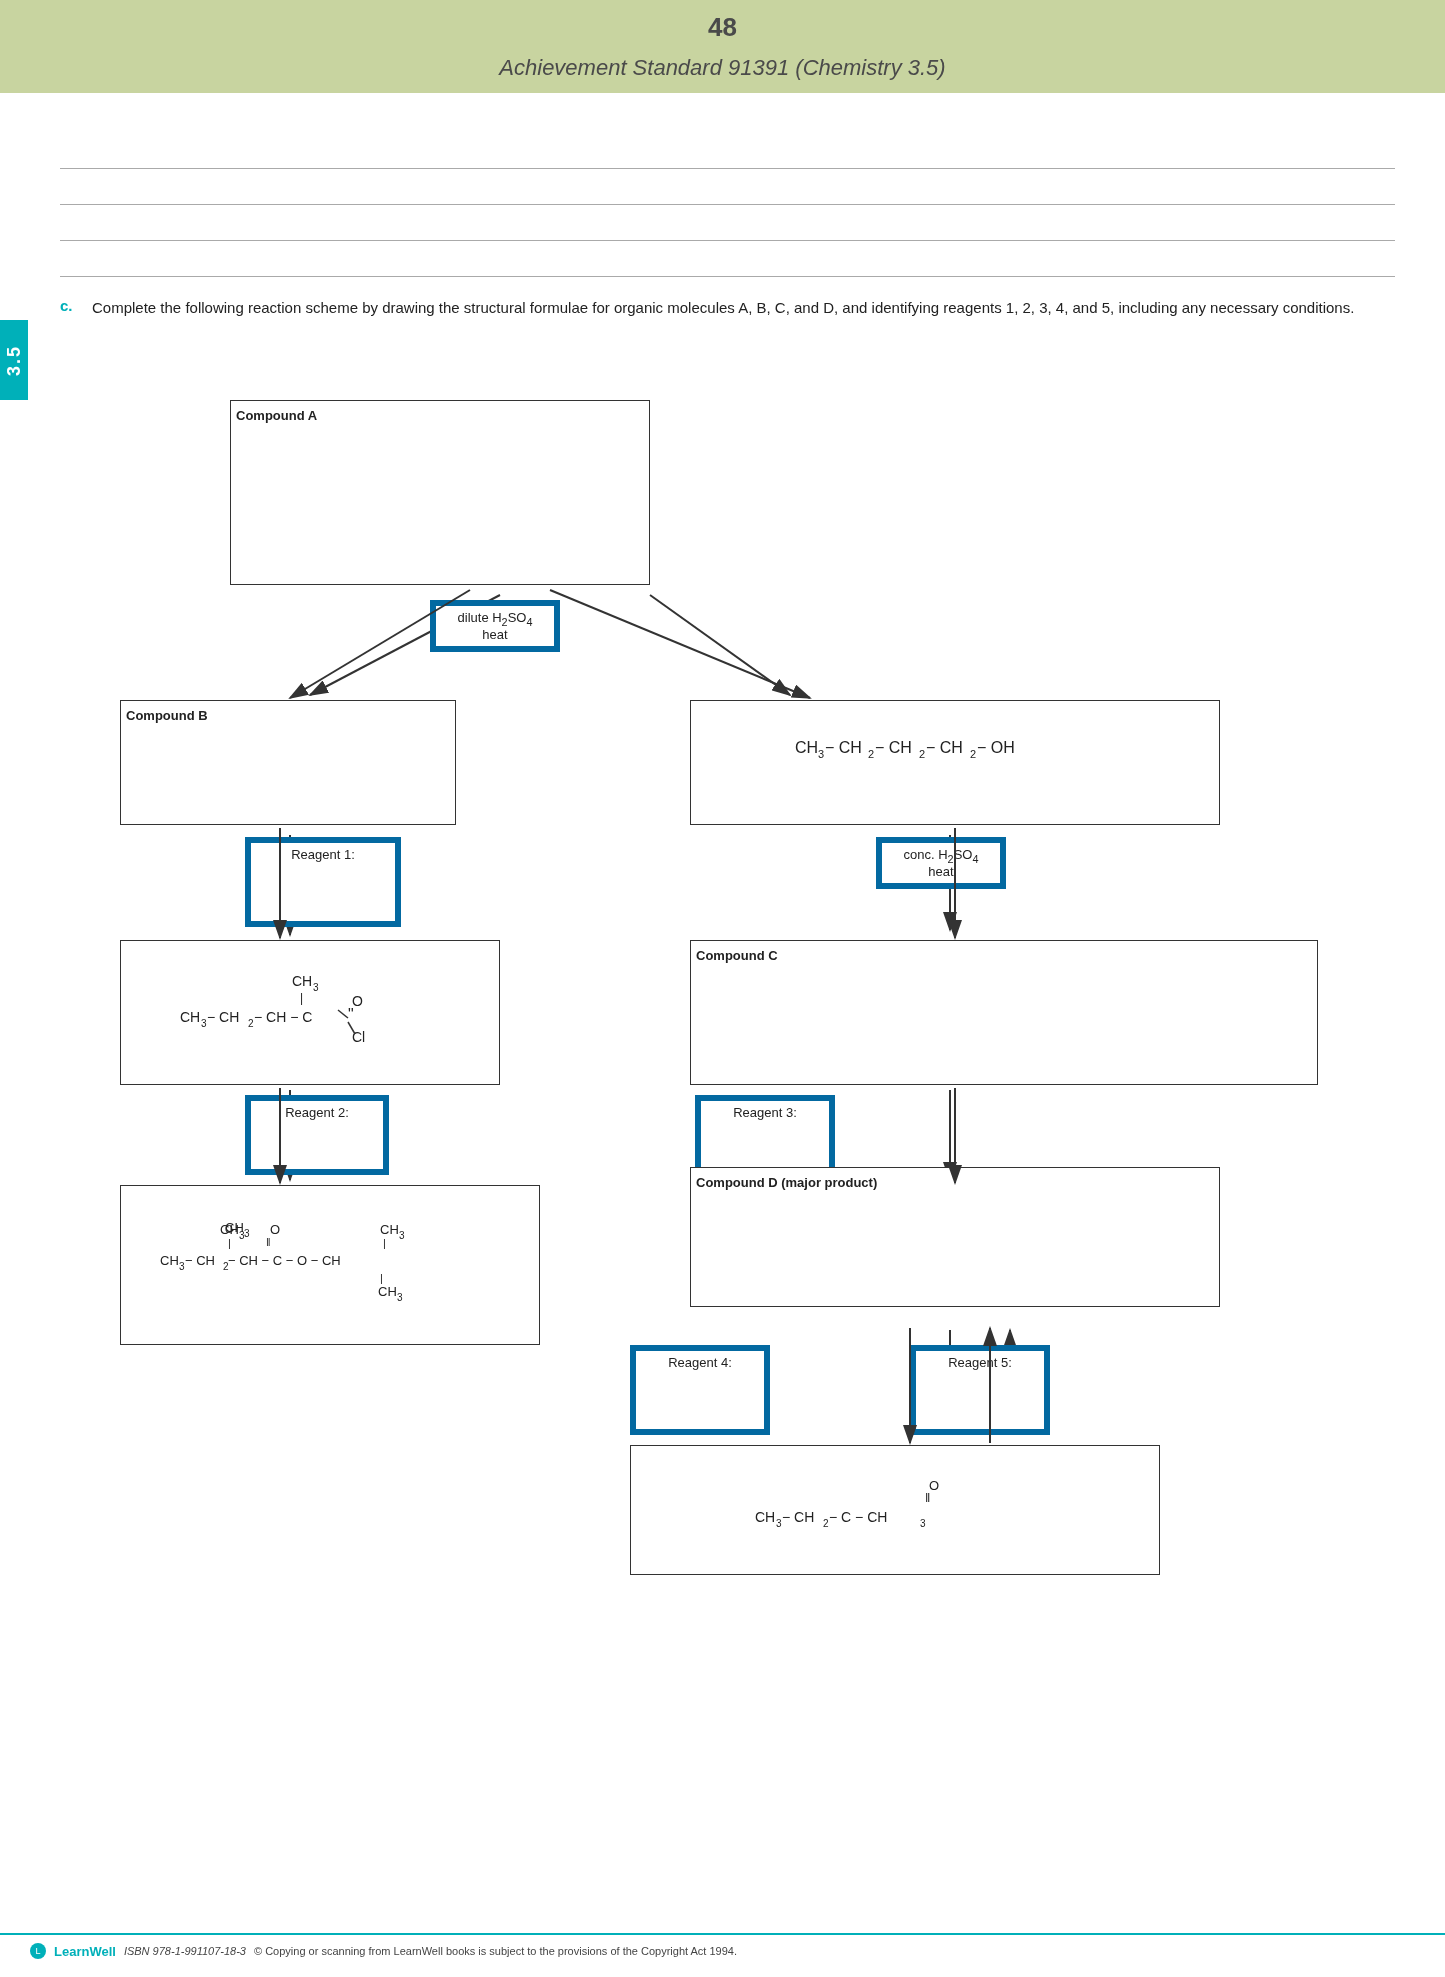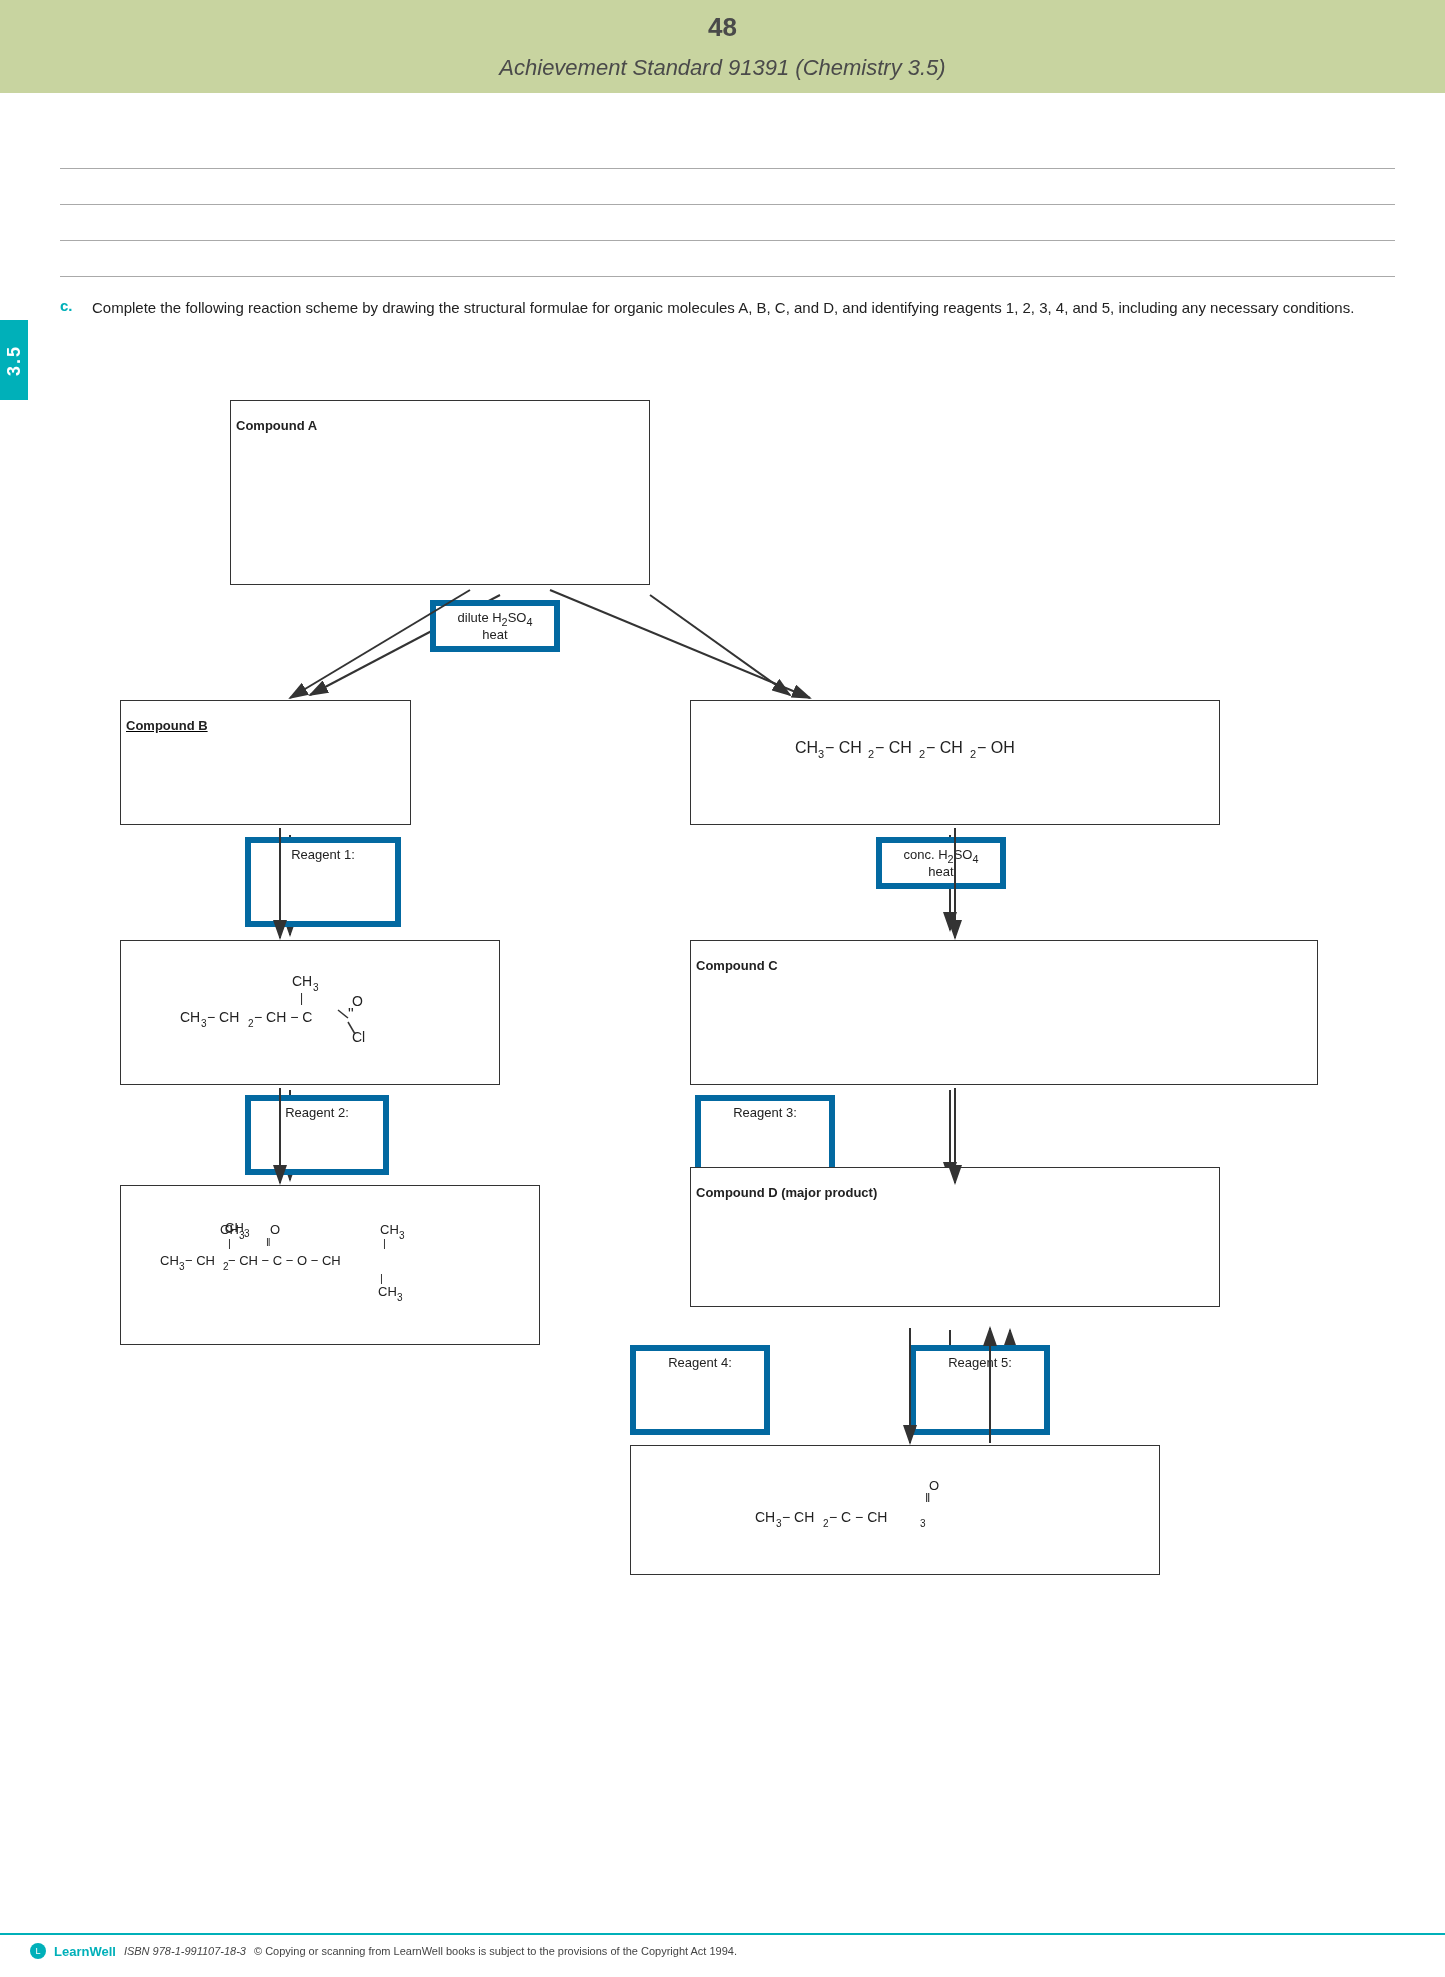--- a/index.html
+++ b/index.html
@@ -96,21 +96,21 @@
     
     .chem-box {
       border: 1.5px solid #333;
       background: white;
       position: absolute;
     }
     .box-label {
       font-weight: bold;
       font-size: 13px;
       color: #222;
-      padding: 17px 5px;
+      padding: 7px 5px;
       display: block;
     }
     .box-content {
       display: flex;
       align-items: center;
       justify-content: center;
       width: 100%;
       height: calc(100% - 22px);
     }
 
@@ -224,21 +224,21 @@
     </svg>
 
     <div class="chem-box" style="left: 140px; top: 60px; width: 420px; height: 185px;">
       <span class="box-label">Compound A</span>
     </div>
 
     <div class="reagent-box" style="left: 340px; top: 260px; width: 130px; text-align:center;">
       <span>dilute H<sub>2</sub>SO<sub>4</sub><br>heat</span>
     </div>
 
-    <div class="chem-box" style="left: 30px; top: 360px; width: 291px; height: 125px; text-decoration: underline;">
+    <div class="chem-box" style="left: 30px; top: 360px; width: 336px; height: 125px;">
       <span class="box-label">Compound B</span>
     </div>
 
     <div class="chem-box" style="left: 600px; top: 360px; width: 530px; height: 125px;">
       <div class="box-content">
 
         <svg width="320" height="40" class="struct-svg">
           <text x="0" y="22" font-family="Arial" font-size="16" fill="#222">CH</text>
           <text x="23" y="27" font-family="Arial" font-size="11" fill="#222">3</text>
           <text x="30" y="22" font-family="Arial" font-size="16" fill="#222">− CH</text>

